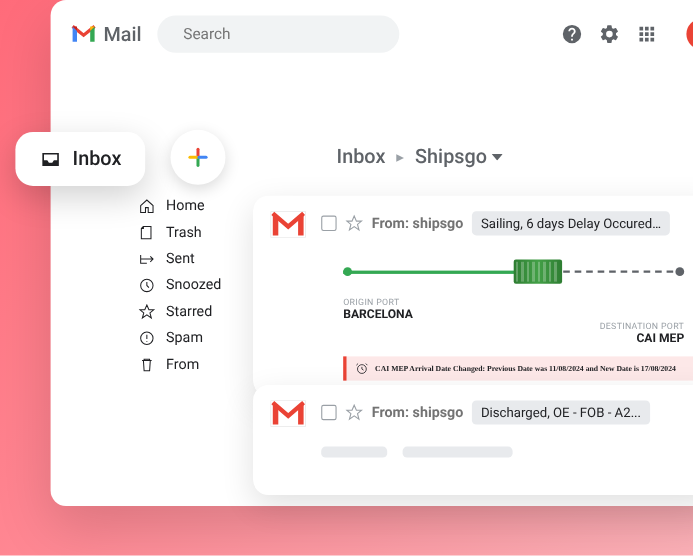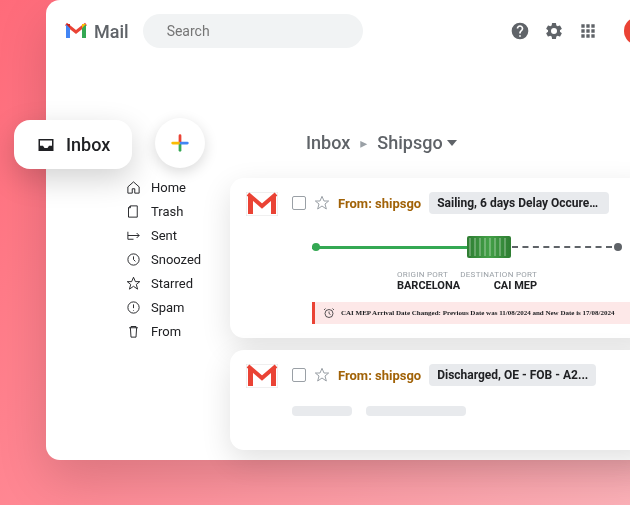--- a/index.html
+++ b/index.html
@@ -29,31 +29,31 @@
 .sidebar { position: absolute; left: 80px; top: 180px; display: flex; flex-direction: column; gap: 9px; }
 .sidebar-item { display: flex; align-items: center; gap: 10px; font-size: 13px; color: #202124; cursor: pointer; }
 .sidebar-item svg { width: 15px; height: 15px; fill: none; stroke: #202124; stroke-width: 1.5; }
 .email-card { position: absolute; background: #fff; border-radius: 14px; box-shadow: 0 10px 30px rgba(0,0,0,0.12); padding: 14px 16px; }
 .card1 { left: 184px; top: 178px; width: 424px; }
 .card2 { left: 184px; top: 350px; width: 424px; height: 100px; }
 .mail-logo svg { width: 32px; height: 24px; }
 .checkbox { width: 14px; height: 14px; border: 1.5px solid #9aa0a6; border-radius: 2px; cursor: pointer; margin-left: 26px; }
 .card2 .checkbox, .card1 .checkbox { margin-left: 0; }
 .star-icon { width: 16px; height: 16px; fill: none; stroke: #9aa0a6; stroke-width: 1.5; cursor: pointer; }
-.from-text { font-size: 13px; font-weight: 700; color: #a16207; }
-.subject-chip { background: #e8eaed; border-radius: 4px; padding: 4px 8px; font-size: 12px; font-weight: 700; color: #202124; white-space: nowrap; overflow: hidden; text-overflow: ellipsis; max-width: 180px; }
+.from-text { font-size: 13px; font-weight: 700; color: #737373; }
+.subject-chip { background: #e8eaed; border-radius: 4px; padding: 4px 8px; font-size: 12px; font-weight: 400; color: #202124; white-space: nowrap; overflow: hidden; text-overflow: ellipsis; max-width: 180px; }
 .timeline { position: relative; margin: 18px 0 10px 66px; height: 20px; width: 310px; }
 .tl-solid { position: absolute; left: 0; top: 8px; width: 165px; height: 3px; background: #34a853; }
 .tl-dash { position: absolute; left: 200px; top: 8px; width: 100px; border-top: 2px dashed #5f6368; }
 .tl-dot { position: absolute; width: 8px; height: 8px; border-radius: 50%; top: 5px; }
 .tl-dot.start { left: 0; background: #34a853; }
 .tl-dot.end { right: 0; background: #5f6368; }
 .tl-container { position: absolute; left: 155px; top: -2px; width: 44px; height: 22px; background: linear-gradient(90deg, #2e7d32 0%, #43a047 50%, #2e7d32 100%); border-radius: 2px; }
 .tl-container::before { content: ''; position: absolute; inset: 2px; background: repeating-linear-gradient(90deg, rgba(255,255,255,0.25) 0 2px, transparent 2px 5px); }
-.ports { display: flex; justify-content: center; margin: 12px 0 10px 66px; width: 310px; }
+.ports { display: flex; justify-content: flex-end; margin: 12px 0 10px 66px; width: 310px; flex-direction: column; }
 .port-label { font-size: 8px; color: #9aa0a6; letter-spacing: 0.3px; }
 .port-name { font-size: 11px; font-weight: 700; color: #202124; }
 .port-right { text-align: right; }
 .alert-banner { margin-left: 66px; width: 340px; background: #fde8e8; border-left: 3px solid #ea4335; padding: 5px 8px; display: flex; align-items: center; gap: 6px; }
 .alert-banner svg { width: 12px; height: 12px; stroke: #202124; fill: none; stroke-width: 1.5; flex-shrink: 0; }
 .alert-text { font-size: 7px; font-weight: 600; color: #202124; font-family: Liberation Serif, serif; }
 .skeleton-row { display: flex; gap: 14px; margin: 20px 0 0 66px; }
 .skeleton { background: #e8eaed; border-radius: 4px; height: 10px; }
 .card-inner { display: flex; gap: 14px; align-items: flex-start; }
 .card-left { flex-shrink: 0; }

